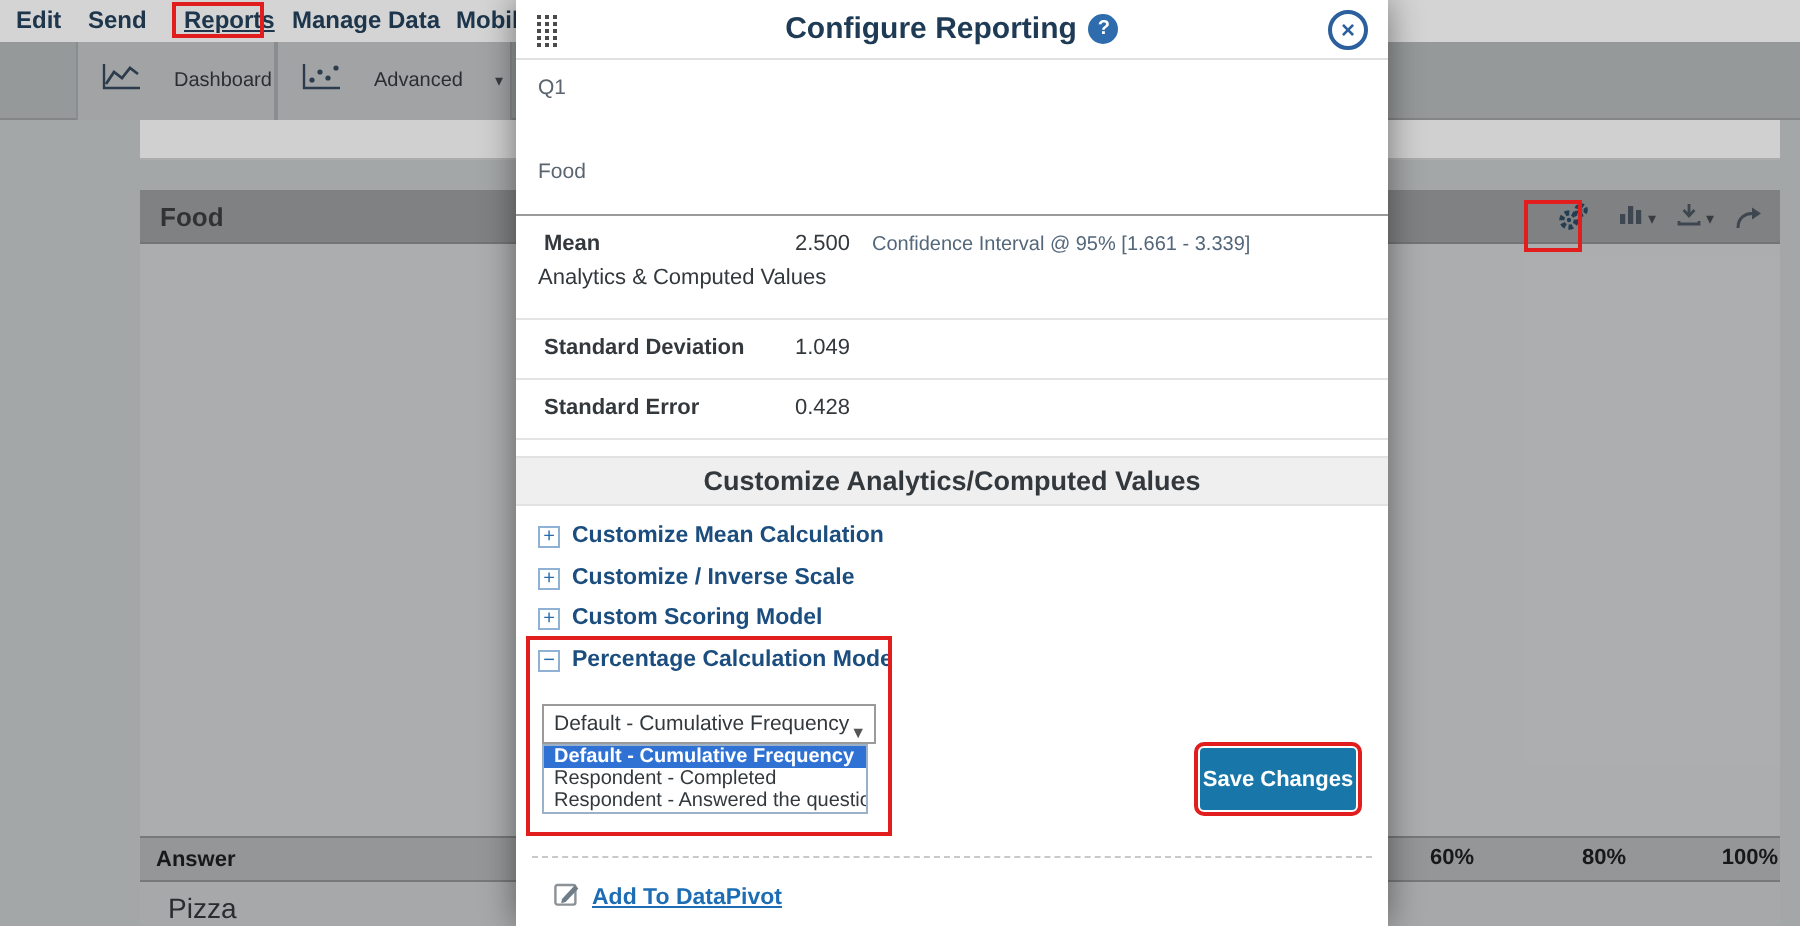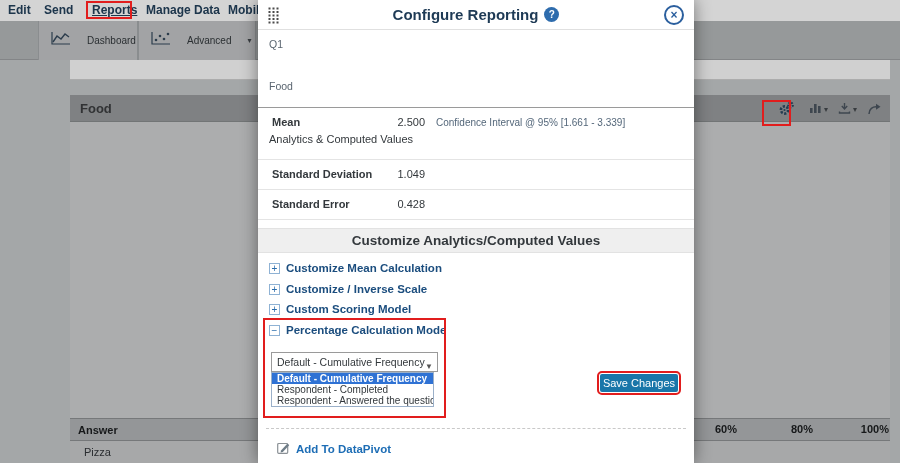--- a/index.html
+++ b/index.html
@@ -24,21 +24,21 @@
   .white-band { position:absolute; top:60px; left:70px; width:820px; height:20px; background:#fbfbfb; border-bottom:1px solid #cfcfcf; }
   .panel { position:absolute; top:95px; left:70px; width:820px; bottom:0; background:#cfd1d2; }
   .panel-header { position:absolute; top:0; left:0; right:0; height:27px; background:#999c9e; border-bottom:1px solid #8a8d8f; }
   .panel-title { position:absolute; left:10px; top:6px; font-size:13px; font-weight:700; color:#3b3d3f; }
   .panel-icons { position:absolute; right:8px; top:3px; display:flex; align-items:center; gap:10px; }
   .p-icn { display:flex; align-items:center; gap:2px; color:var(--icon-navy); }
   .answer-row { position:absolute; top:418px; left:70px; width:820px; height:23px; background:#b2b5b7; border-top:1px solid #8e9193; border-bottom:1px solid #8e9193; }
   .answer-label { position:absolute; left:8px; top:5px; font-size:11px; font-weight:700; color:#1c1e20; }
   .pct { position:absolute; top:5px; font-size:11px; font-weight:700; color:#1c1e20; }
   .pizza-row { position:absolute; top:441px; left:70px; width:820px; height:22px; background:#c9cbcc; }
-  .pizza-label { position:absolute; left:14px; top:5px; font-size:11px; color:#33363a; }
+  .pizza-label { position:absolute; left:14px; top:5px; font-size:14px; color:#33363a; }
   
   .dim { position:absolute; inset:0; background:rgba(0,0,0,0.17); z-index:4; }
   .ann-box { position:absolute; border:2px solid var(--red); z-index:30; }
   
   .modal { position:absolute; left:258px; top:0; width:436px; height:463px; background:#ffffff; z-index:10; box-shadow:0 0 16px rgba(0,0,0,0.45); }
   .m-header { position:absolute; top:0; left:0; right:0; height:30px; border-bottom:1px solid #e0e0e0; display:flex; align-items:center; justify-content:center; gap:6px; }
   .m-title { font-size:15px; font-weight:700; color:var(--navy); }
   .help-badge { width:15px; height:15px; border-radius:50%; background:#2e6cad; color:#fff; font-size:10px; font-weight:700; display:inline-flex; align-items:center; justify-content:center; }
   .drag-handle { position:absolute; left:10px; top:7px; cursor:move; }
   .close-btn { position:absolute; right:10px; top:5px; width:20px; height:20px; border-radius:50%; border:2px solid #2b5f9e; color:#2b5f9e; font-size:12px; font-weight:700; display:flex; align-items:center; justify-content:center; cursor:pointer; background:#fff; }
@@ -53,24 +53,24 @@
   .m-section-bar { position:absolute; left:0; right:0; top:228px; height:25px; background:#efefef; border-top:1px solid #e2e2e2; border-bottom:1px solid #e2e2e2; text-align:center; line-height:24px; font-size:13.5px; font-weight:700; color:#33383c; }
   .acc-row { position:absolute; left:11px; display:flex; align-items:center; gap:6px; cursor:pointer; }
   .sq-icn { width:11px; height:11px; border:1px solid #8fb2d4; color:#2a6cab; font-size:10px; line-height:9px; text-align:center; background:#fff; }
   .acc-label { font-size:11.5px; font-weight:700; color:var(--acc-blue); }
   .red-zone { position:absolute; left:5px; top:318px; width:183px; height:100px; border:2px solid var(--red); }
   .pcm-select { position:absolute; left:13px; top:352px; width:167px; height:20px; border:1px solid #9a9a9a; background:#fff; font-size:10.5px; color:#33383c; line-height:18px; padding-left:5px; cursor:pointer; }
   .pcm-select .sel-caret { position:absolute; right:4px; top:5px; font-size:8px; color:#555; }
   .pcm-list { position:absolute; left:13px; top:372px; width:163px; border:1px solid #9bb0c9; background:#fff; }
   .pcm-opt { height:11px; line-height:11px; font-size:10px; color:#33383c; padding-left:5px; white-space:nowrap; overflow:hidden; cursor:pointer; }
   .pcm-opt.hl { background:var(--sel-blue); color:#fff; font-weight:700; }
-  .save-btn { position:absolute; left:342px; top:374px; width:78px; height:18px; background:var(--btn-blue); color:#fff; font-size:11px; font-weight:400; border:none; border-radius:2px; cursor:pointer; outline:2px solid var(--red); outline-offset:1px; font-family:"Liberation Sans", sans-serif; }
+  .save-btn { position:absolute; left:342px; top:374px; width:78px; height:31px; background:var(--btn-blue); color:#fff; font-size:11px; font-weight:700; border:none; border-radius:2px; cursor:pointer; outline:2px solid var(--red); outline-offset:1px; font-family:"Liberation Sans", sans-serif; }
   .m-dashed { position:absolute; left:8px; right:8px; top:428px; border-top:1px dashed #c9c9c9; }
   .datapivot { position:absolute; left:19px; top:440px; display:flex; align-items:center; gap:6px; cursor:pointer; }
-  .datapivot-label { font-size:11.5px; font-weight:700; color:var(--link); }
+  .datapivot-label { font-size:11.5px; font-weight:700; color:var(--link);text-decoration:underline; }
 </style>
 </head>
 <body>
 
 <div class="stage">
 
   <div class="nav">
     <span class="nav-item" style="left:8px">Edit</span>
     <span class="nav-item" style="left:44px">Send</span>
     <span class="nav-item u" style="left:92px">Reports</span>

